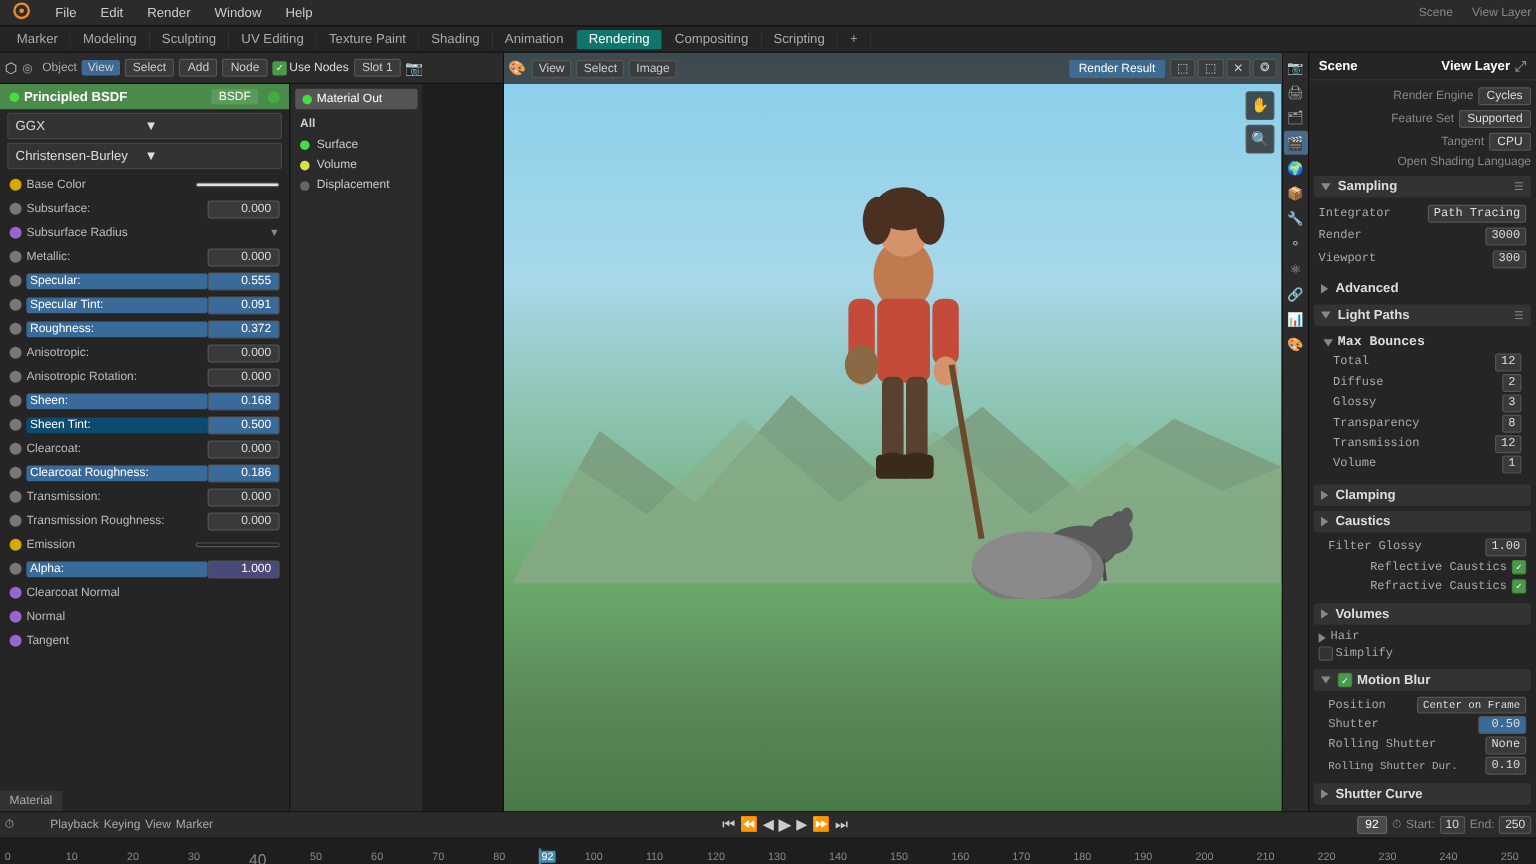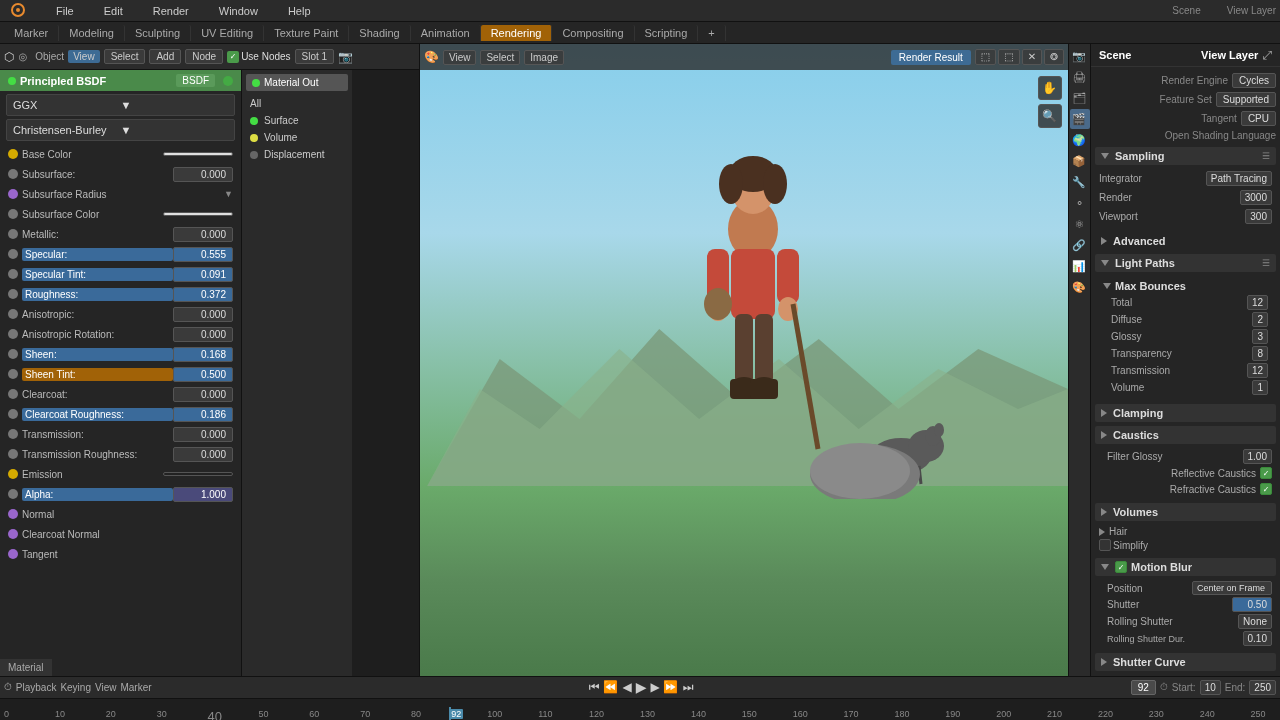--- a/index.html
+++ b/index.html
@@ -14,21 +14,21 @@
     }
 
     
     .top-menu {
       display: flex;
       align-items: center;
       background: #2b2b2b;
       height: 22px;
       border-bottom: 1px solid #111;
       padding: 0 4px;
-      gap: 18px;
+      gap: 8px;
       position: relative;
       z-index: 100;
     }
     .top-menu-item {
       padding: 2px 6px;
       color: #ccc;
       cursor: pointer;
       font-size: 11px;
       border-radius: 2px;
     }
@@ -43,21 +43,21 @@
       padding: 0 4px;
     }
     .workspace-tab {
       padding: 2px 10px;
       color: #aaa;
       cursor: pointer;
       font-size: 11px;
       border-radius: 2px 2px 0 0;
       border-right: 1px solid #333;
     }
-    .workspace-tab.active { background: #a16207; color: #fff; }
+    .workspace-tab.active { background: #0f766e; color: #fff; }
 
     
     .main-layout {
       display: flex;
       height: calc(720px - 44px - 44px - 22px);
       
     }
 
     
     .left-panel {
@@ -326,20 +326,21 @@
       background: #333;
       padding: 3px 6px;
       border-radius: 2px;
       cursor: pointer;
       margin-bottom: 2px;
     }
     .section-label { flex: 1; font-size: 11px; font-weight: bold; color: #ddd; }
 
     .section-content {
       padding: 2px 4px;
+      font-family: Liberation Mono, monospace;
     }
     .prop-row-value {
       background: #3a3a3a;
       border: 1px solid #555;
       padding: 1px 4px;
       border-radius: 2px;
       font-size: 10px;
       color: #ddd;
       min-width: 40px;
       text-align: right;
@@ -556,25 +557,20 @@
           <div class="prop-label">Subsurface:</div>
           <div class="prop-value">0.000</div>
         </div>
         <div class="node-property">
           <div class="node-socket socket-purple"></div>
           <div class="prop-label">Subsurface Radius</div>
           <div style="font-size:9px;color:#888;">▼</div>
         </div>
         <div class="node-property">
           <div class="node-socket socket-gray"></div>
-          <div class="prop-label">Subsurface Color</div>
-          <div class="prop-value white-bg" style="width:70px;"></div>
-        </div>
-        <div class="node-property">
-          <div class="node-socket socket-gray"></div>
           <div class="prop-label">Metallic:</div>
           <div class="prop-value">0.000</div>
         </div>
         <div class="node-property">
           <div class="node-socket socket-gray"></div>
           <div class="prop-label highlighted" style="background:#3a6a9a;padding:1px 3px;border-radius:2px;color:#fff;">Specular:</div>
           <div class="prop-value highlighted">0.555</div>
         </div>
         <div class="node-property">
           <div class="node-socket socket-gray"></div>
@@ -596,21 +592,21 @@
           <div class="prop-label">Anisotropic Rotation:</div>
           <div class="prop-value">0.000</div>
         </div>
         <div class="node-property">
           <div class="node-socket socket-gray"></div>
           <div class="prop-label highlighted" style="background:#3a6a9a;padding:1px 3px;border-radius:2px;color:#fff;">Sheen:</div>
           <div class="prop-value highlighted">0.168</div>
         </div>
         <div class="node-property">
           <div class="node-socket socket-gray"></div>
-          <div class="prop-label highlighted" style="background:#a16207;padding:1px 3px;border-radius:2px;color:#fff;">Sheen Tint:</div>
+          <div class="prop-label highlighted" style="background:#0c4a6e;padding:1px 3px;border-radius:2px;color:#fff;">Sheen Tint:</div>
           <div class="prop-value highlighted">0.500</div>
         </div>
         <div class="node-property">
           <div class="node-socket socket-gray"></div>
           <div class="prop-label">Clearcoat:</div>
           <div class="prop-value">0.000</div>
         </div>
         <div class="node-property">
           <div class="node-socket socket-gray"></div>
           <div class="prop-label highlighted" style="background:#3a6a9a;padding:1px 3px;border-radius:2px;color:#fff;">Clearcoat Roughness:</div>
@@ -631,41 +627,41 @@
           <div class="prop-label">Emission</div>
           <div class="prop-value dark-bg" style="width:70px;"></div>
         </div>
         <div class="node-property">
           <div class="node-socket socket-gray"></div>
           <div class="prop-label highlighted" style="background:#3a6a9a;padding:1px 3px;border-radius:2px;color:#fff;">Alpha:</div>
           <div class="prop-value alpha-val">1.000</div>
         </div>
         <div class="node-property">
           <div class="node-socket socket-purple"></div>
+          <div class="prop-label">Clearcoat Normal</div>
+        </div>
+        <div class="node-property">
+          <div class="node-socket socket-purple"></div>
           <div class="prop-label">Normal</div>
-        </div>
-        <div class="node-property">
-          <div class="node-socket socket-purple"></div>
-          <div class="prop-label">Clearcoat Normal</div>
         </div>
         <div class="node-property">
           <div class="node-socket socket-purple"></div>
           <div class="prop-label">Tangent</div>
         </div>
 
         <div style="position:absolute;bottom:0;left:0;padding:3px 8px;background:#333;font-size:10px;color:#aaa;">Material</div>
       </div>
 
       <div class="material-output-panel">
         <div class="mat-output-header">
           <div style="width:8px;height:8px;background:#44dd44;border-radius:50%;"></div>
           <span>Material Out</span>
         </div>
         <div class="mat-output-item">
-          <div style="font-size:10px;color:#ccc;">All</div>
+          <div style="font-size:10px;color:#ccc;font-weight:bold;">All</div>
         </div>
         <div class="mat-output-item">
           <div class="mat-output-dot dot-green"></div>
           <div style="font-size:10px;color:#ccc;">Surface</div>
         </div>
         <div class="mat-output-item">
           <div class="mat-output-dot dot-yellow"></div>
           <div style="font-size:10px;color:#ccc;">Volume</div>
         </div>
         <div class="mat-output-item">
@@ -956,21 +952,21 @@
         </div>
       </div>
 
     </div>
   </div>
 </div>
 
 <div class="timeline-area">
   <div class="timeline-controls">
     <div style="font-size:10px;color:#aaa;cursor:pointer;">⏱</div>
-    <div style="font-size:10px;color:#aaa;cursor:pointer;">Playback</div>
+    <div style="font-size:10px;color:#aaa;cursor:pointer;margin-left:26px;">Playback</div>
     <div style="font-size:10px;color:#aaa;cursor:pointer;">Keying</div>
     <div style="font-size:10px;color:#aaa;cursor:pointer;">View</div>
     <div style="font-size:10px;color:#aaa;cursor:pointer;">Marker</div>
     <div style="flex:1"></div>
 
     <div style="display:flex;gap:4px;align-items:center;">
       <div style="cursor:pointer;color:#ccc;font-size:12px;">⏮</div>
       <div style="cursor:pointer;color:#ccc;font-size:12px;">⏪</div>
       <div style="cursor:pointer;color:#ccc;font-size:12px;">◀</div>
       <div style="cursor:pointer;color:#ccc;font-size:14px;">▶</div>

